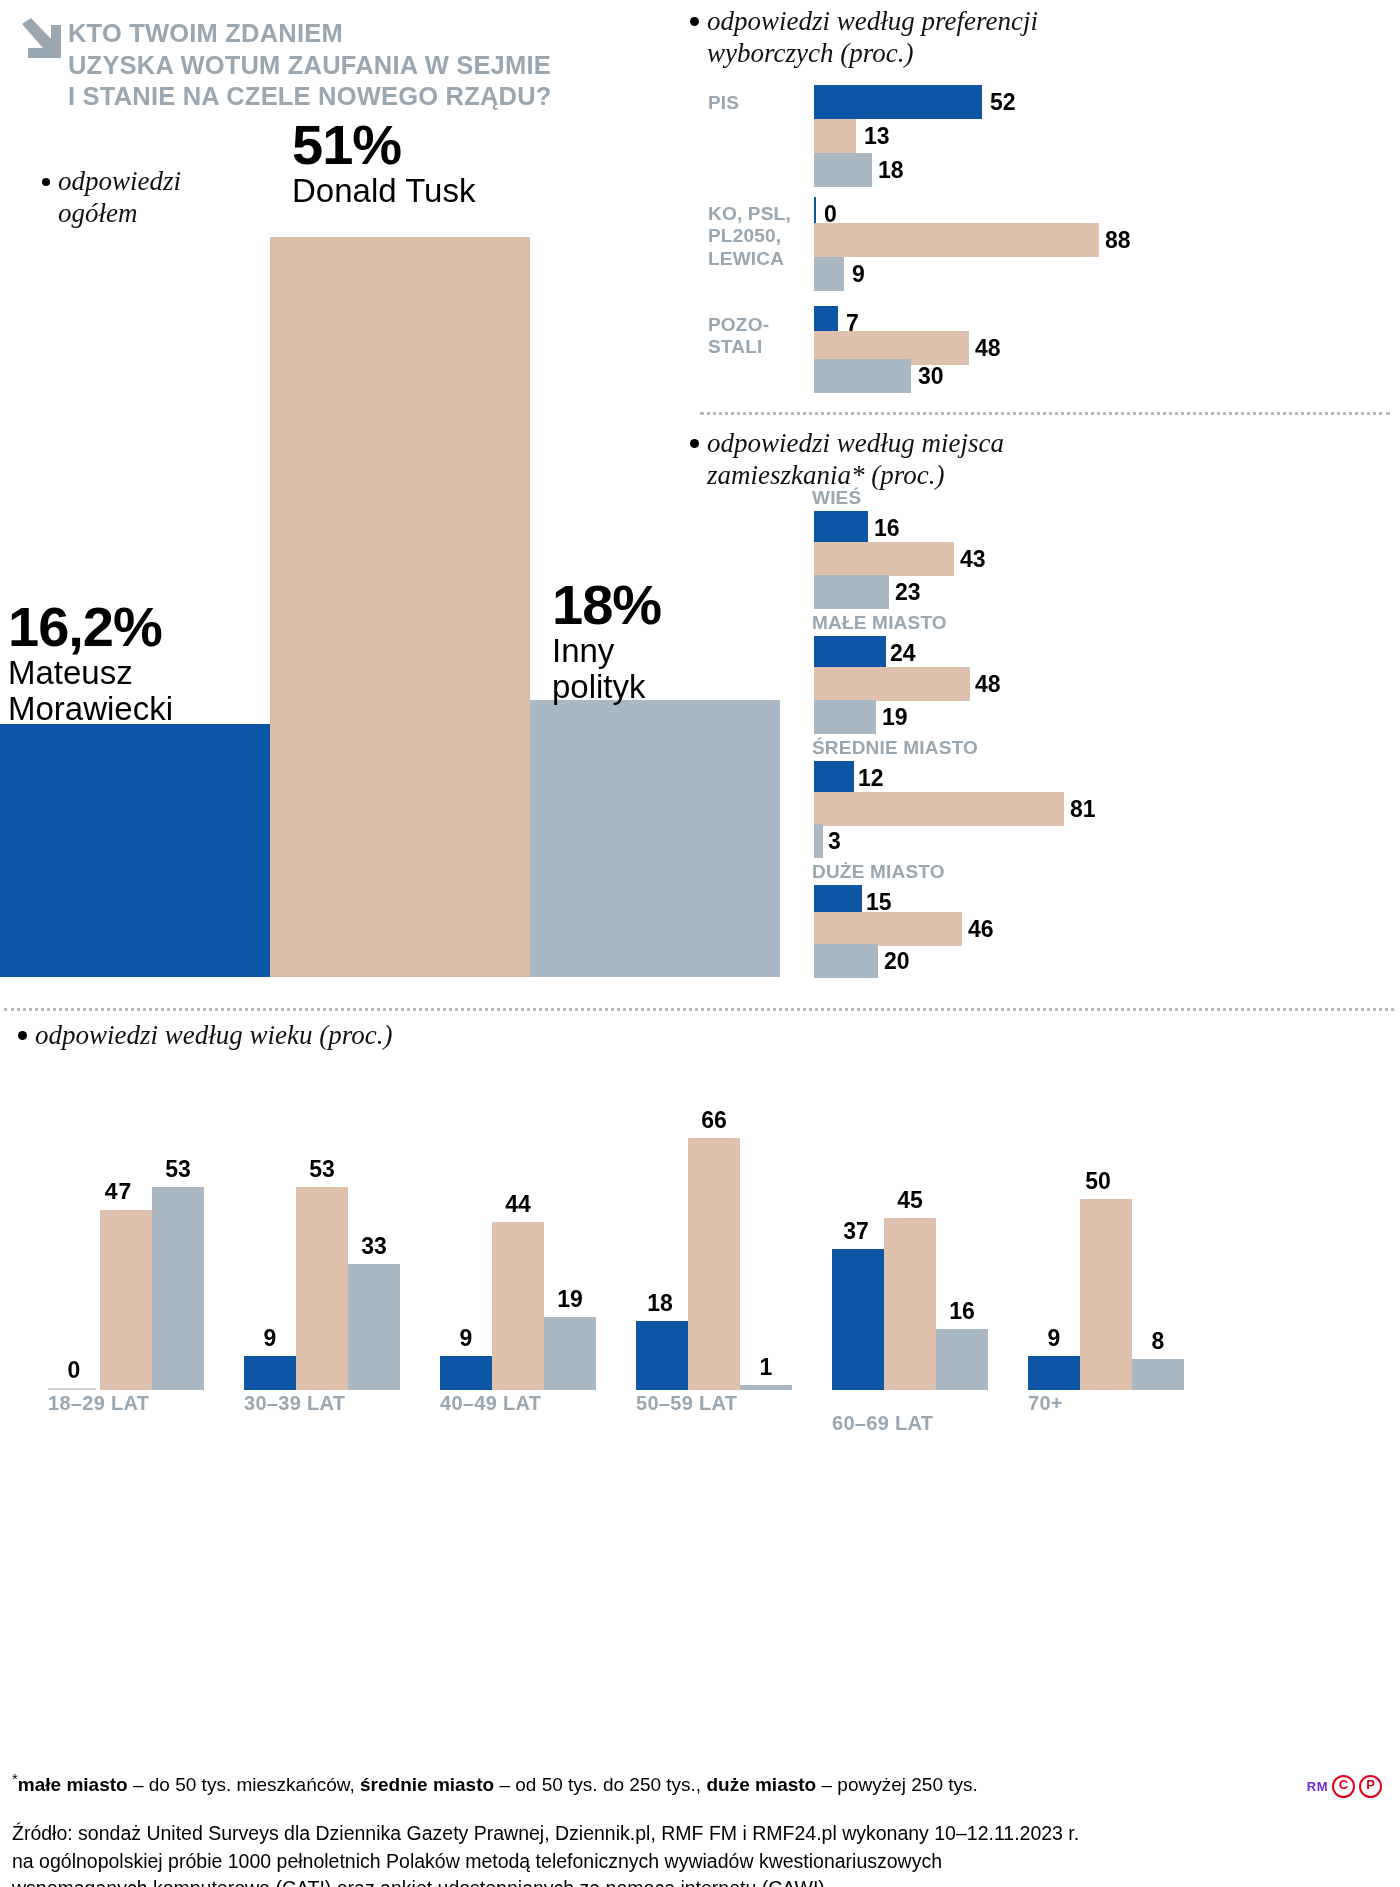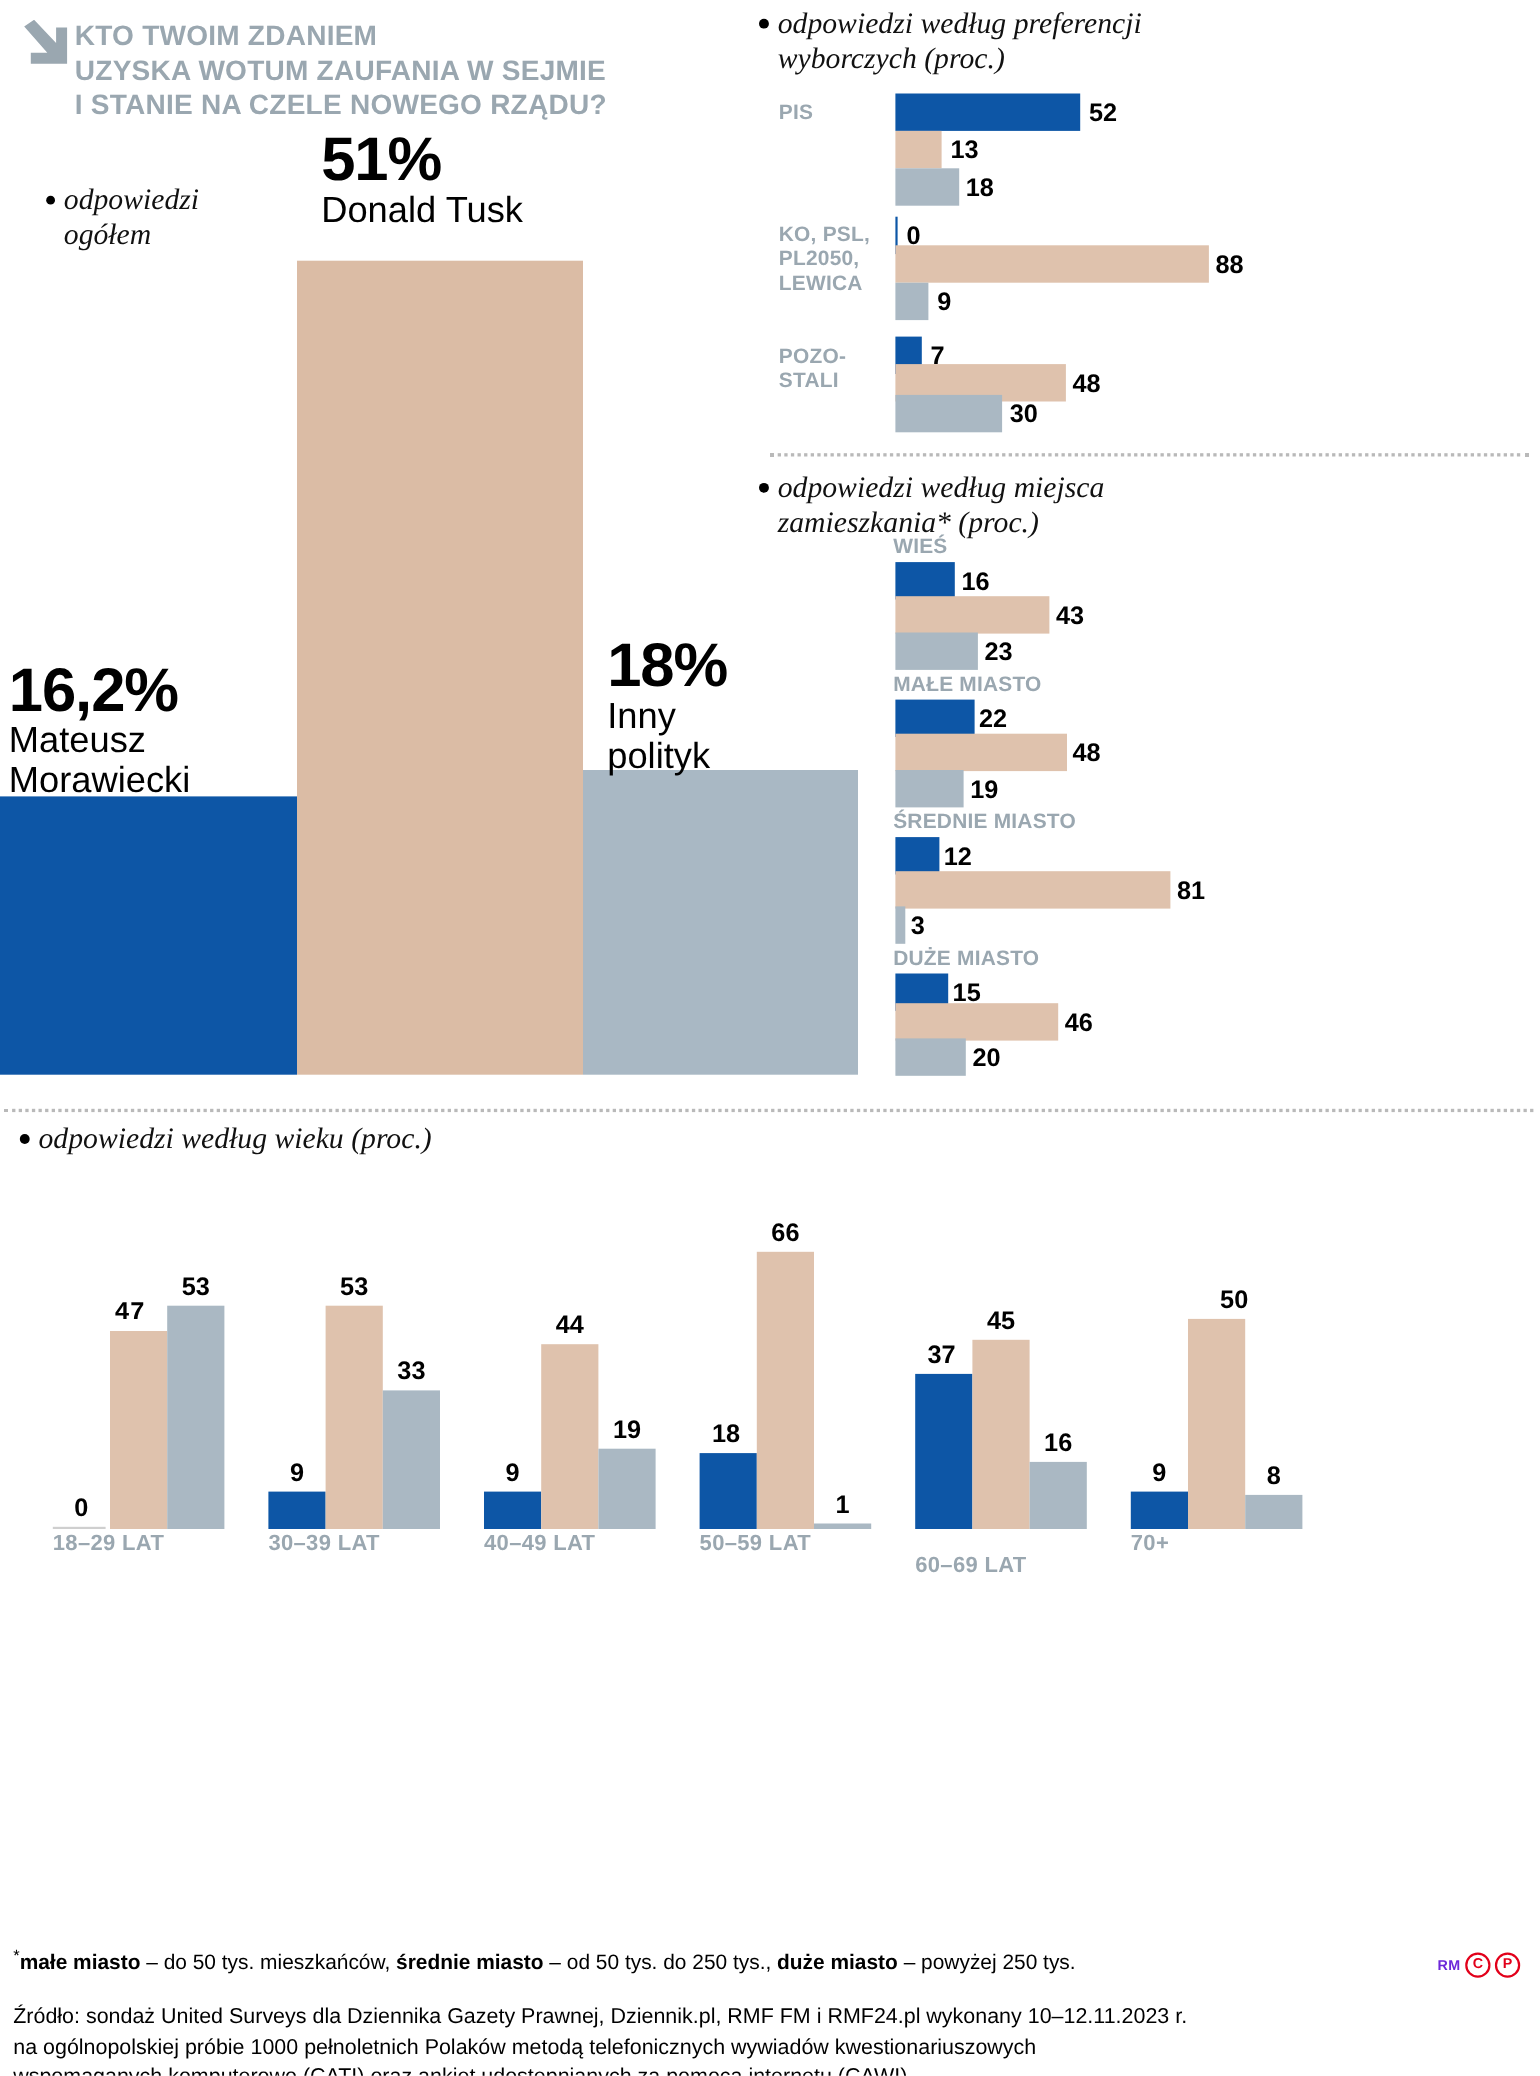--- a/index.html
+++ b/index.html
@@ -213,21 +213,21 @@
   <div class="grp-label" style="left:812px; top:487px;">WIEŚ</div>
   <div class="hbar c-blue" style="left:814px; top:511px; width:54px;"></div>
   <div class="hval" style="left:874px; top:511px;">16</div>
   <div class="hbar c-beige" style="left:814px; top:542px; width:140px;"></div>
   <div class="hval" style="left:960px; top:542px;">43</div>
   <div class="hbar c-gray" style="left:814px; top:575px; width:75px;"></div>
   <div class="hval" style="left:895px; top:575px;">23</div>
 
   <div class="grp-label" style="left:812px; top:612px;">MAŁE MIASTO</div>
   <div class="hbar c-blue" style="left:814px; top:636px; width:72px;"></div>
-  <div class="hval" style="left:890px; top:636px;">22</div>
+  <div class="hval" style="left:890px; top:636px;">24</div>
   <div class="hbar c-beige" style="left:814px; top:667px; width:156px;"></div>
   <div class="hval" style="left:975px; top:667px;">48</div>
   <div class="hbar c-gray" style="left:814px; top:700px; width:62px;"></div>
   <div class="hval" style="left:882px; top:700px;">19</div>
 
   <div class="grp-label" style="left:812px; top:737px;">ŚREDNIE MIASTO</div>
   <div class="hbar c-blue" style="left:814px; top:761px; width:40px;"></div>
   <div class="hval" style="left:858px; top:761px;">12</div>
   <div class="hbar c-beige" style="left:814px; top:792px; width:250px;"></div>
   <div class="hval" style="left:1070px; top:792px;">81</div>
@@ -292,21 +292,21 @@
       <div class="vbar c-beige" style="left:52px;  height:172px;"></div>
       <div class="vval" style="left:48px;  bottom:176px;">45</div>
       <div class="vbar c-gray" style="left:104px; height:61px;"></div>
       <div class="vval" style="left:100px; bottom:65px;">16</div>
     </div>
 
     <div class="age-group" style="left:1028px;">
       <div class="vbar c-blue" style="left:0px;   height:34px;"></div>
       <div class="vval" style="left:-4px;  bottom:38px;">9</div>
       <div class="vbar c-beige" style="left:52px;  height:191px;"></div>
-      <div class="vval" style="left:64px;  bottom:195px;">50</div>
+      <div class="vval" style="left:40px;  bottom:195px;">50</div>
       <div class="vbar c-gray" style="left:104px; height:31px;"></div>
       <div class="vval" style="left:100px; bottom:35px;">8</div>
     </div>
   </div>
 
   <div id="age-baseline"></div>
   <div class="age-axis-label" style="left:48px;">18–29 LAT</div>
   <div class="age-axis-label" style="left:244px;">30–39 LAT</div>
   <div class="age-axis-label" style="left:440px;">40–49 LAT</div>
   <div class="age-axis-label" style="left:636px;">50–59 LAT</div>

